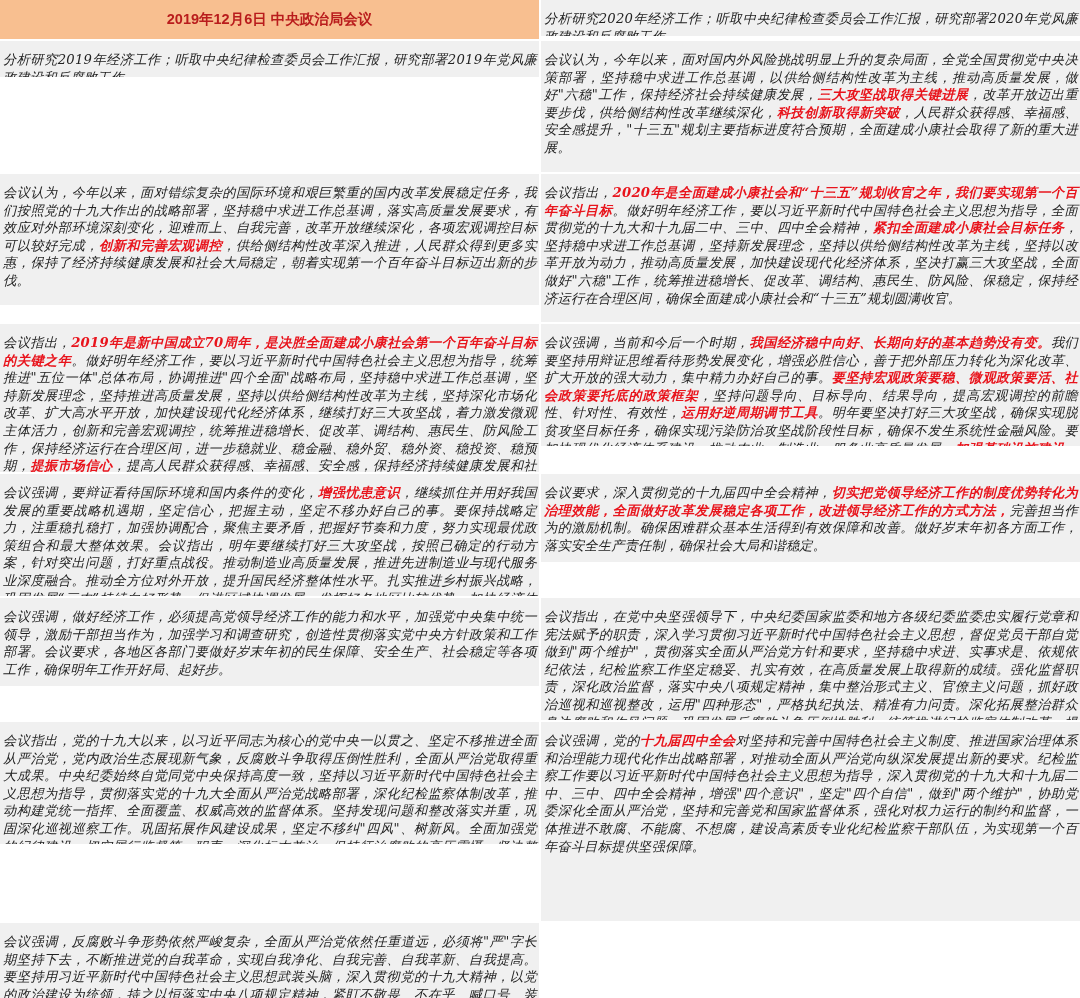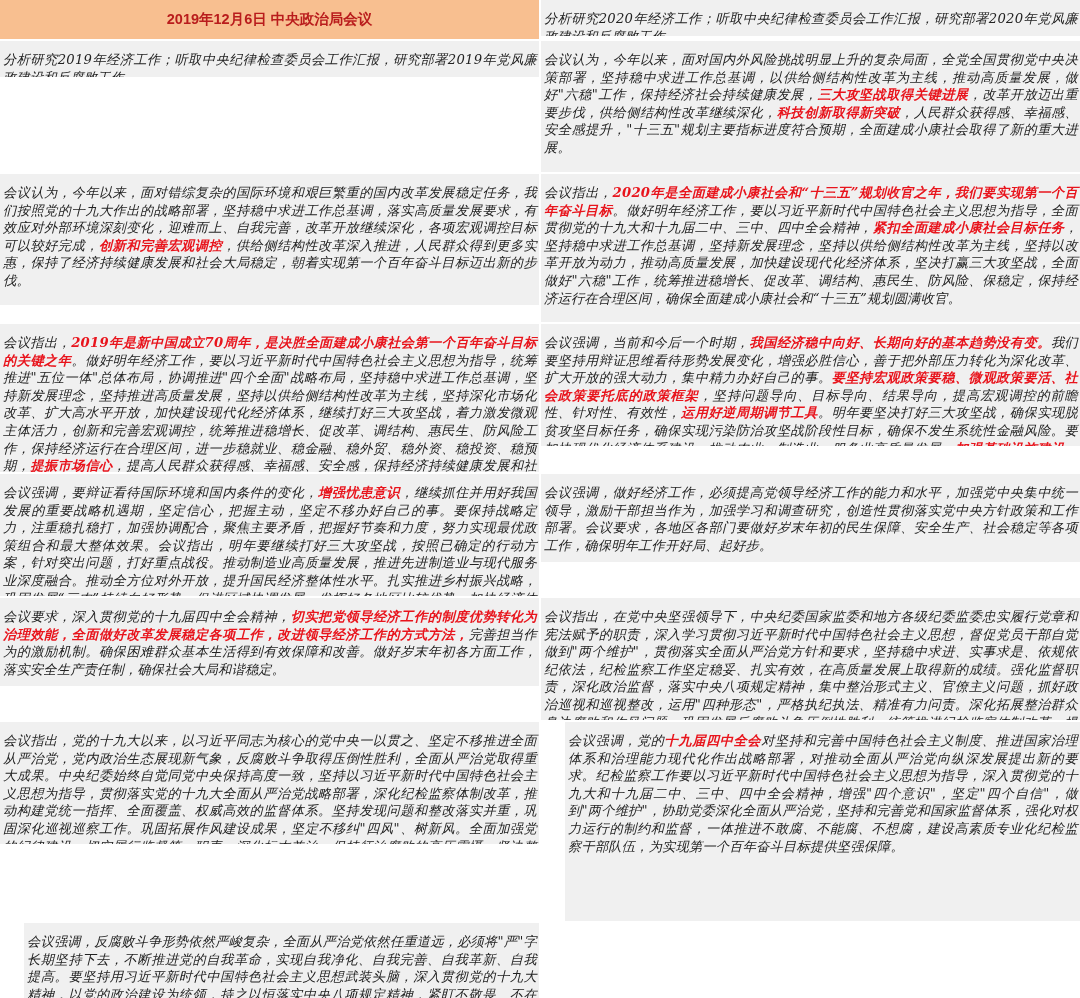--- a/index.html
+++ b/index.html
@@ -33,41 +33,41 @@
       overflow: hidden;
       font-style: italic;
     }
     .hl { color: #e8141c; font-weight: bold; }
     .r1 { height: 36px; }
     .r2 { height: 131px; }
     .r3 { height: 148px; }
     .r4 { height: 122px; }
     .r5 { height: 88px; }
     .r6 { height: 122px; }
-    .r7 { height: 199px; margin-left: 24px; }
+    .r7 { height: 199px; }
   </style>
 </head>
 <body>
 
 <div class="table">
   <div class="hcell">2019年12月6日 中央政治局会议</div>
 
   <div class="cell r1"><span>分析研究2020年经济工作；听取中央纪律检查委员会工作汇报，研究部署2020年党风廉政建设和反腐败工作。</span></div>
   <div class="cell r1"><span>分析研究2019年经济工作；听取中央纪律检查委员会工作汇报，研究部署2019年党风廉政建设和反腐败工作。</span></div>
 
   <div class="cell r2"><span>会议认为，今年以来，面对国内外风险挑战明显上升的复杂局面，全党全国贯彻党中央决策部署，坚持稳中求进工作总基调，以供给侧结构性改革为主线，推动高质量发展，做好"六稳"工作，保持经济社会持续健康发展，</span><span class="hl">三大攻坚战取得关键进展</span><span>，改革开放迈出重要步伐，供给侧结构性改革继续深化，</span><span class="hl">科技创新取得新突破</span><span>，人民群众获得感、幸福感、安全感提升，"十三五"规划主要指标进度符合预期，全面建成小康社会取得了新的重大进展。</span></div>
   <div class="cell r2"><span>会议认为，今年以来，面对错综复杂的国际环境和艰巨繁重的国内改革发展稳定任务，我们按照党的十九大作出的战略部署，坚持稳中求进工作总基调，落实高质量发展要求，有效应对外部环境深刻变化，迎难而上、自我完善，改革开放继续深化，各项宏观调控目标可以较好完成，</span><span class="hl">创新和完善宏观调控</span><span>，供给侧结构性改革深入推进，人民群众得到更多实惠，保持了经济持续健康发展和社会大局稳定，朝着实现第一个百年奋斗目标迈出新的步伐。</span></div>
 
   <div class="cell r3"><span>会议指出，</span><span class="hl">2020年是全面建成小康社会和“十三五”规划收官之年，我们要实现第一个百年奋斗目标</span><span>。做好明年经济工作，要以习近平新时代中国特色社会主义思想为指导，全面贯彻党的十九大和十九届二中、三中、四中全会精神，</span><span class="hl">紧扣全面建成小康社会目标任务</span><span>，坚持稳中求进工作总基调，坚持新发展理念，坚持以供给侧结构性改革为主线，坚持以改革开放为动力，推动高质量发展，加快建设现代化经济体系，坚决打赢三大攻坚战，全面做好"六稳"工作，统筹推进稳增长、促改革、调结构、惠民生、防风险、保稳定，保持经济运行在合理区间，确保全面建成小康社会和“十三五”规划圆满收官。</span></div>
   <div class="cell r3"><span>会议指出，</span><span class="hl">2019年是新中国成立70周年，是决胜全面建成小康社会第一个百年奋斗目标的关键之年</span><span>。做好明年经济工作，要以习近平新时代中国特色社会主义思想为指导，统筹推进"五位一体"总体布局，协调推进"四个全面"战略布局，坚持稳中求进工作总基调，坚持新发展理念，坚持推进高质量发展，坚持以供给侧结构性改革为主线，坚持深化市场化改革、扩大高水平开放，加快建设现代化经济体系，继续打好三大攻坚战，着力激发微观主体活力，创新和完善宏观调控，统筹推进稳增长、促改革、调结构、惠民生、防风险工作，保持经济运行在合理区间，进一步稳就业、稳金融、稳外贸、稳外资、稳投资、稳预期，</span><span class="hl">提振市场信心</span><span>，提高人民群众获得感、幸福感、安全感，保持经济持续健康发展和社会大局稳定，为全面建成小康社会收官打下决定性基础，以优异成绩庆祝中华人民共和国成立70周年。</span></div>
 
   <div class="cell r4"><span>会议强调，当前和今后一个时期，</span><span class="hl">我国经济稳中向好、长期向好的基本趋势没有变。</span><span>我们要坚持用辩证思维看待形势发展变化，增强必胜信心，善于把外部压力转化为深化改革、扩大开放的强大动力，集中精力办好自己的事。</span><span class="hl">要坚持宏观政策要稳、微观政策要活、社会政策要托底的政策框架</span><span>，坚持问题导向、目标导向、结果导向，提高宏观调控的前瞻性、针对性、有效性，</span><span class="hl">运用好逆周期调节工具</span><span>。明年要坚决打好三大攻坚战，确保实现脱贫攻坚目标任务，确保实现污染防治攻坚战阶段性目标，确保不发生系统性金融风险。要加快现代化经济体系建设，推动农业、制造业、服务业高质量发展，</span><span class="hl">加强基础设施建设</span><span>，推动形成优势互补高质量发展的区域经济布局，提升科技实力和创新能力，深化经济体制改革，建设更高水平开放型经济新体制。</span></div>
   <div class="cell r4"><span>会议强调，要辩证看待国际环境和国内条件的变化，</span><span class="hl">增强忧患意识</span><span>，继续抓住并用好我国发展的重要战略机遇期，坚定信心，把握主动，坚定不移办好自己的事。要保持战略定力，注重稳扎稳打，加强协调配合，聚焦主要矛盾，把握好节奏和力度，努力实现最优政策组合和最大整体效果。会议指出，明年要继续打好三大攻坚战，按照已确定的行动方案，针对突出问题，打好重点战役。推动制造业高质量发展，推进先进制造业与现代服务业深度融合。推动全方位对外开放，提升国民经济整体性水平。扎实推进乡村振兴战略，巩固发展“三农”持续向好形势。促进区域协调发展，发挥好各地区比较优势。加快经济体制改革，推动全方位对外开放。加强保障和改善民生，着力解决好人民群众反映强烈的突出问题。</span></div>
 
+  <div class="cell r5"><span>会议要求，深入贯彻党的十九届四中全会精神，</span><span class="hl">切实把党领导经济工作的制度优势转化为治理效能，全面做好改革发展稳定各项工作，改进领导经济工作的方式方法，</span><span>完善担当作为的激励机制。确保困难群众基本生活得到有效保障和改善。做好岁末年初各方面工作，落实安全生产责任制，确保社会大局和谐稳定。</span></div>
   <div class="cell r5"><span>会议强调，做好经济工作，必须提高党领导经济工作的能力和水平，加强党中央集中统一领导，激励干部担当作为，加强学习和调查研究，创造性贯彻落实党中央方针政策和工作部署。会议要求，各地区各部门要做好岁末年初的民生保障、安全生产、社会稳定等各项工作，确保明年工作开好局、起好步。</span></div>
-  <div class="cell r5"><span>会议要求，深入贯彻党的十九届四中全会精神，</span><span class="hl">切实把党领导经济工作的制度优势转化为治理效能，全面做好改革发展稳定各项工作，改进领导经济工作的方式方法，</span><span>完善担当作为的激励机制。确保困难群众基本生活得到有效保障和改善。做好岁末年初各方面工作，落实安全生产责任制，确保社会大局和谐稳定。</span></div>
 
   <div class="cell r6"><span>会议指出，在党中央坚强领导下，中央纪委国家监委和地方各级纪委监委忠实履行党章和宪法赋予的职责，深入学习贯彻习近平新时代中国特色社会主义思想，督促党员干部自觉做到"两个维护"，贯彻落实全面从严治党方针和要求，坚持稳中求进、实事求是、依规依纪依法，纪检监察工作坚定稳妥、扎实有效，在高质量发展上取得新的成绩。强化监督职责，深化政治监督，落实中央八项规定精神，集中整治形式主义、官僚主义问题，抓好政治巡视和巡视整改，运用"四种形态"，严格执纪执法、精准有力问责。深化拓展整治群众身边腐败和作风问题，巩固发展反腐败斗争压倒性胜利。统筹推进纪检监察体制改革，提高规范化法治化水平，建设忠诚干净担当的纪检监察铁军。</span></div>
   <div class="cell r6"><span>会议指出，党的十九大以来，以习近平同志为核心的党中央一以贯之、坚定不移推进全面从严治党，党内政治生态展现新气象，反腐败斗争取得压倒性胜利，全面从严治党取得重大成果。中央纪委始终自觉同党中央保持高度一致，坚持以习近平新时代中国特色社会主义思想为指导，贯彻落实党的十九大全面从严治党战略部署，深化纪检监察体制改革，推动构建党统一指挥、全面覆盖、权威高效的监督体系。坚持发现问题和整改落实并重，巩固深化巡视巡察工作。巩固拓展作风建设成果，坚定不移纠"四风"、树新风。全面加强党的纪律建设，切实履行监督第一职责。深化标本兼治，保持惩治腐败的高压震慑。坚决整治群众身边腐败和作风问题。加强纪检监察队伍建设，各项工作开创新局面。</span></div>
 
   <div class="cell r7"><span>会议强调，党的</span><span class="hl">十九届四中全会</span><span>对坚持和完善中国特色社会主义制度、推进国家治理体系和治理能力现代化作出战略部署，对推动全面从严治党向纵深发展提出新的要求。纪检监察工作要以习近平新时代中国特色社会主义思想为指导，深入贯彻党的十九大和十九届二中、三中、四中全会精神，增强"四个意识"，坚定"四个自信"，做到"两个维护"，协助党委深化全面从严治党，坚持和完善党和国家监督体系，强化对权力运行的制约和监督，一体推进不敢腐、不能腐、不想腐，建设高素质专业化纪检监察干部队伍，为实现第一个百年奋斗目标提供坚强保障。</span></div>
   <div class="cell r7"><span>会议强调，反腐败斗争形势依然严峻复杂，全面从严治党依然任重道远，必须将"严"字长期坚持下去，不断推进党的自我革命，实现自我净化、自我完善、自我革新、自我提高。要坚持用习近平新时代中国特色社会主义思想武装头脑，深入贯彻党的十九大精神，以党的政治建设为统领，持之以恒落实中央八项规定精神，紧盯不敬畏、不在乎、喊口号、装样子的问题，坚决破除形式主义、官僚主义，推动党中央重大决策部署落地见效。要创新纪检监察体制机制，做实做细监督职责，深化政治巡视，完善巡视巡察战略格局，着力在日常监督、长期监督上探索创新、实现突破。要有力削减存量、有效遏制增量，巩固发展反腐败斗争压倒性胜利，整治群众身边腐败和作风问题。要时刻铭记打铁必须自身硬的要求，从严从实加强纪检监察队伍建设，努力做到政治过硬、本领高强，打造忠诚干净担当的纪检监察铁军。</span></div>
 </div>
 
 </body></html>

